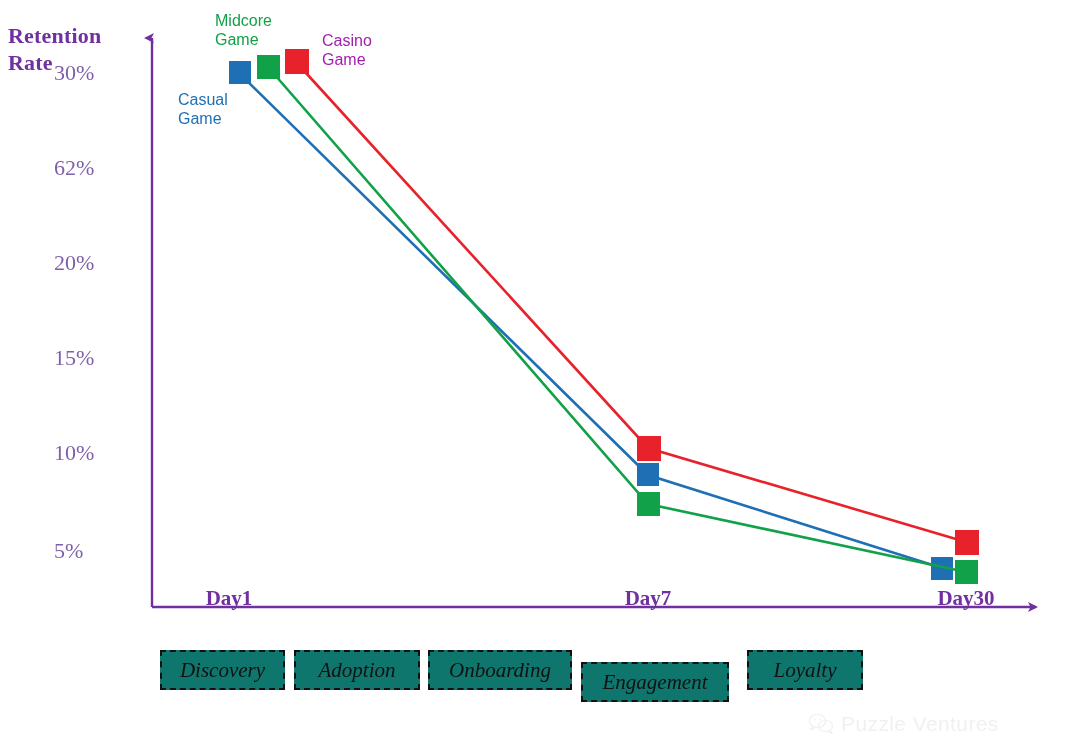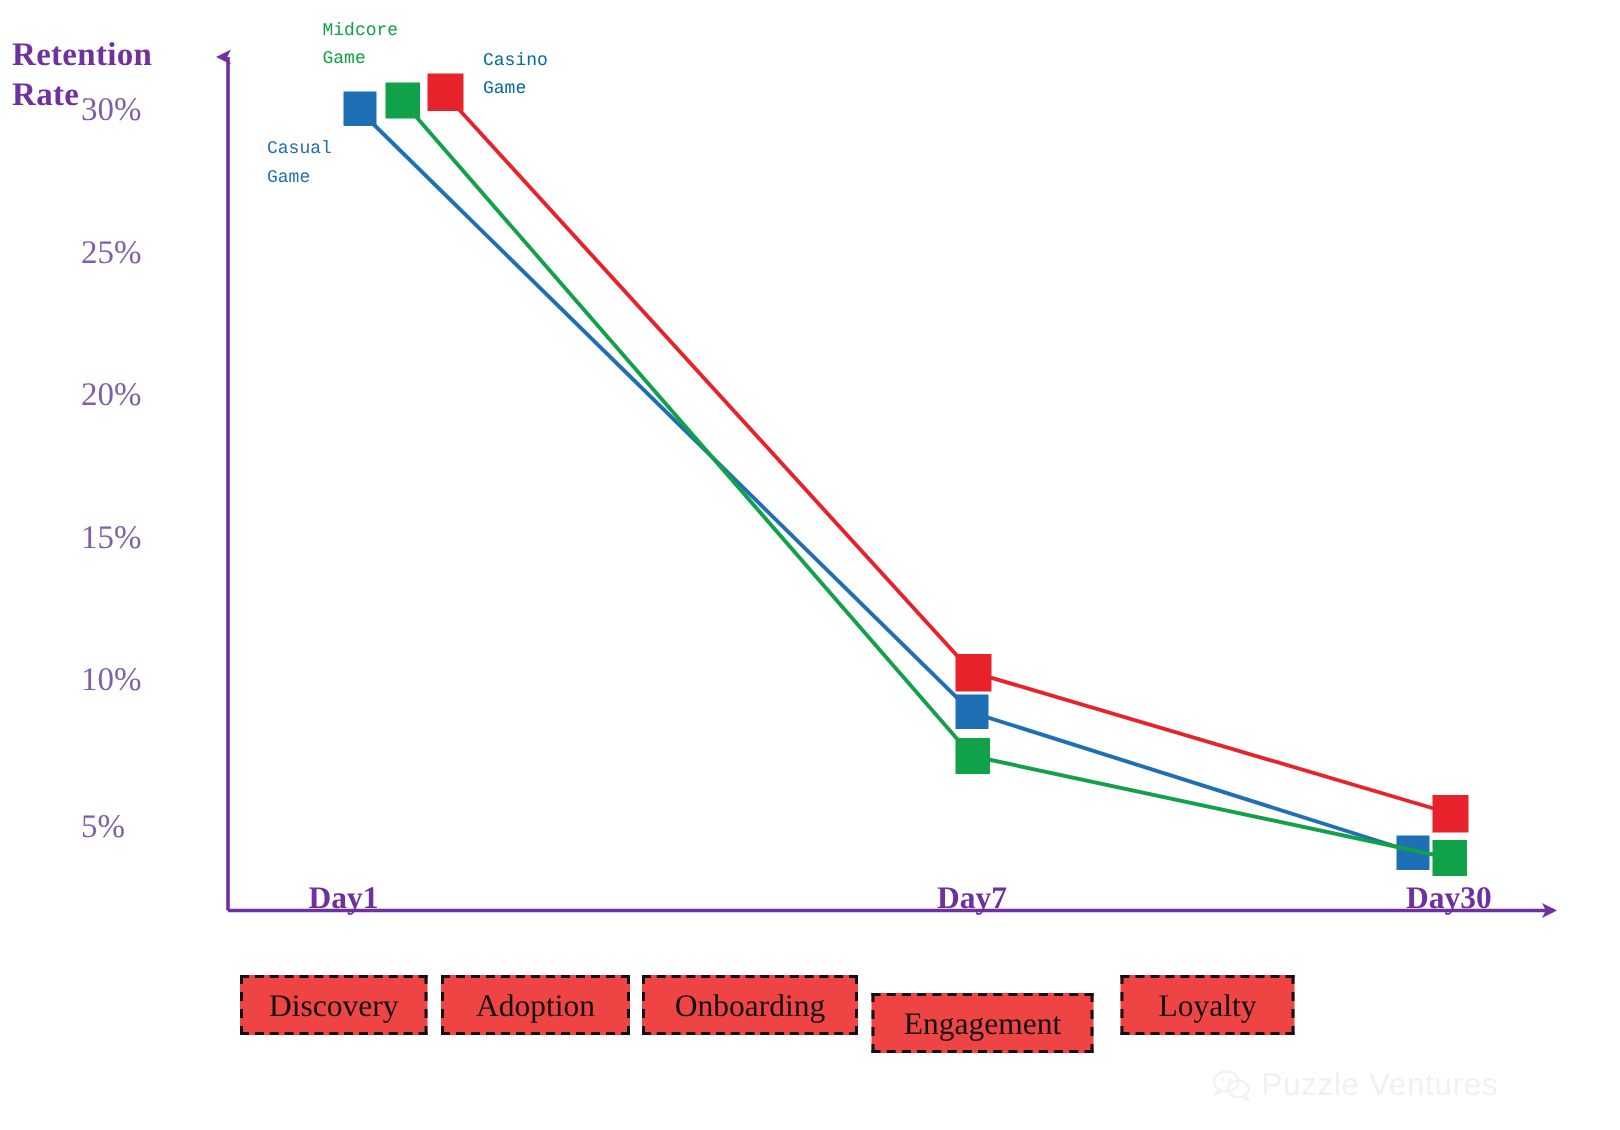--- a/index.html
+++ b/index.html
@@ -64,47 +64,48 @@
     font-weight: bold;
     font-size: 21px;
     color: #7030A0;
     transform: translateX(-50%);
     white-space: nowrap;
   }
 
   
   .series-label {
     position: absolute;
-    font-family: Liberation Mono, monospace;
-    font-size: 12px;
+    font-family: Liberation Sans, sans-serif;
+    font-size: 16px;
     line-height: 19px;
     white-space: nowrap;
   }
 
   
   .stage-row {
     position: absolute;
     left: 0;
     top: 650px;
     width: 1080px;
     height: 44px;
   }
   .stage-box {
     position: absolute;
     top: 0;
     height: 40px;
     border: 2px dashed #111111;
-    background: #ef4444;
+    background: #0f766e;
     font-family: "Liberation Serif", serif;
     font-size: 21px;
     color: #111111;
     display: flex;
     align-items: center;
     justify-content: center;
     box-sizing: border-box;
+    font-style: italic;
   }
 
   
   .watermark {
     position: absolute;
     left: 808px;
     top: 712px;
     display: flex;
     align-items: center;
     gap: 7px;
@@ -125,21 +126,21 @@
 
 <div id="chart-root">
 
   <div class="axis-title">
     <div>Retention</div>
     <div>Rate</div>
   </div>
 
   <div class="y-ticks-wrap">
     <div class="y-tick" style="top:73px">30%</div>
-    <div class="y-tick" style="top:168px">25%</div>
+    <div class="y-tick" style="top:168px">62%</div>
     <div class="y-tick" style="top:263px">20%</div>
     <div class="y-tick" style="top:358px">15%</div>
     <div class="y-tick" style="top:453px">10%</div>
     <div class="y-tick" style="top:551px">5%</div>
   </div>
 
   <svg width="1080" height="753" style="position:absolute;left:0;top:0;">
 
     <defs>
       <marker id="arrow-up" markerWidth="10" markerHeight="10" refX="5" refY="8" orient="auto" markerUnits="userSpaceOnUse">
@@ -179,21 +180,21 @@
   <div class="series-label" style="left:178px; top:90px; color:#1F6FB5;">
     <div>Casual</div>
     <div>Game</div>
   </div>
 
   <div class="series-label" style="left:215px; top:11px; color:#11A148;">
     <div>Midcore</div>
     <div>Game</div>
   </div>
 
-  <div class="series-label" style="left:322px; top:31px; color:#0369a1;">
+  <div class="series-label" style="left:322px; top:31px; color:#a21caf;">
     <div>Casino</div>
     <div>Game</div>
   </div>
 
   <div class="x-tick" style="left:229px">Day1</div>
   <div class="x-tick" style="left:648px">Day7</div>
   <div class="x-tick" style="left:966px">Day30</div>
 
   <div class="stage-row">
     <div class="stage-box" style="left:160px; width:125px;">Discovery</div>

